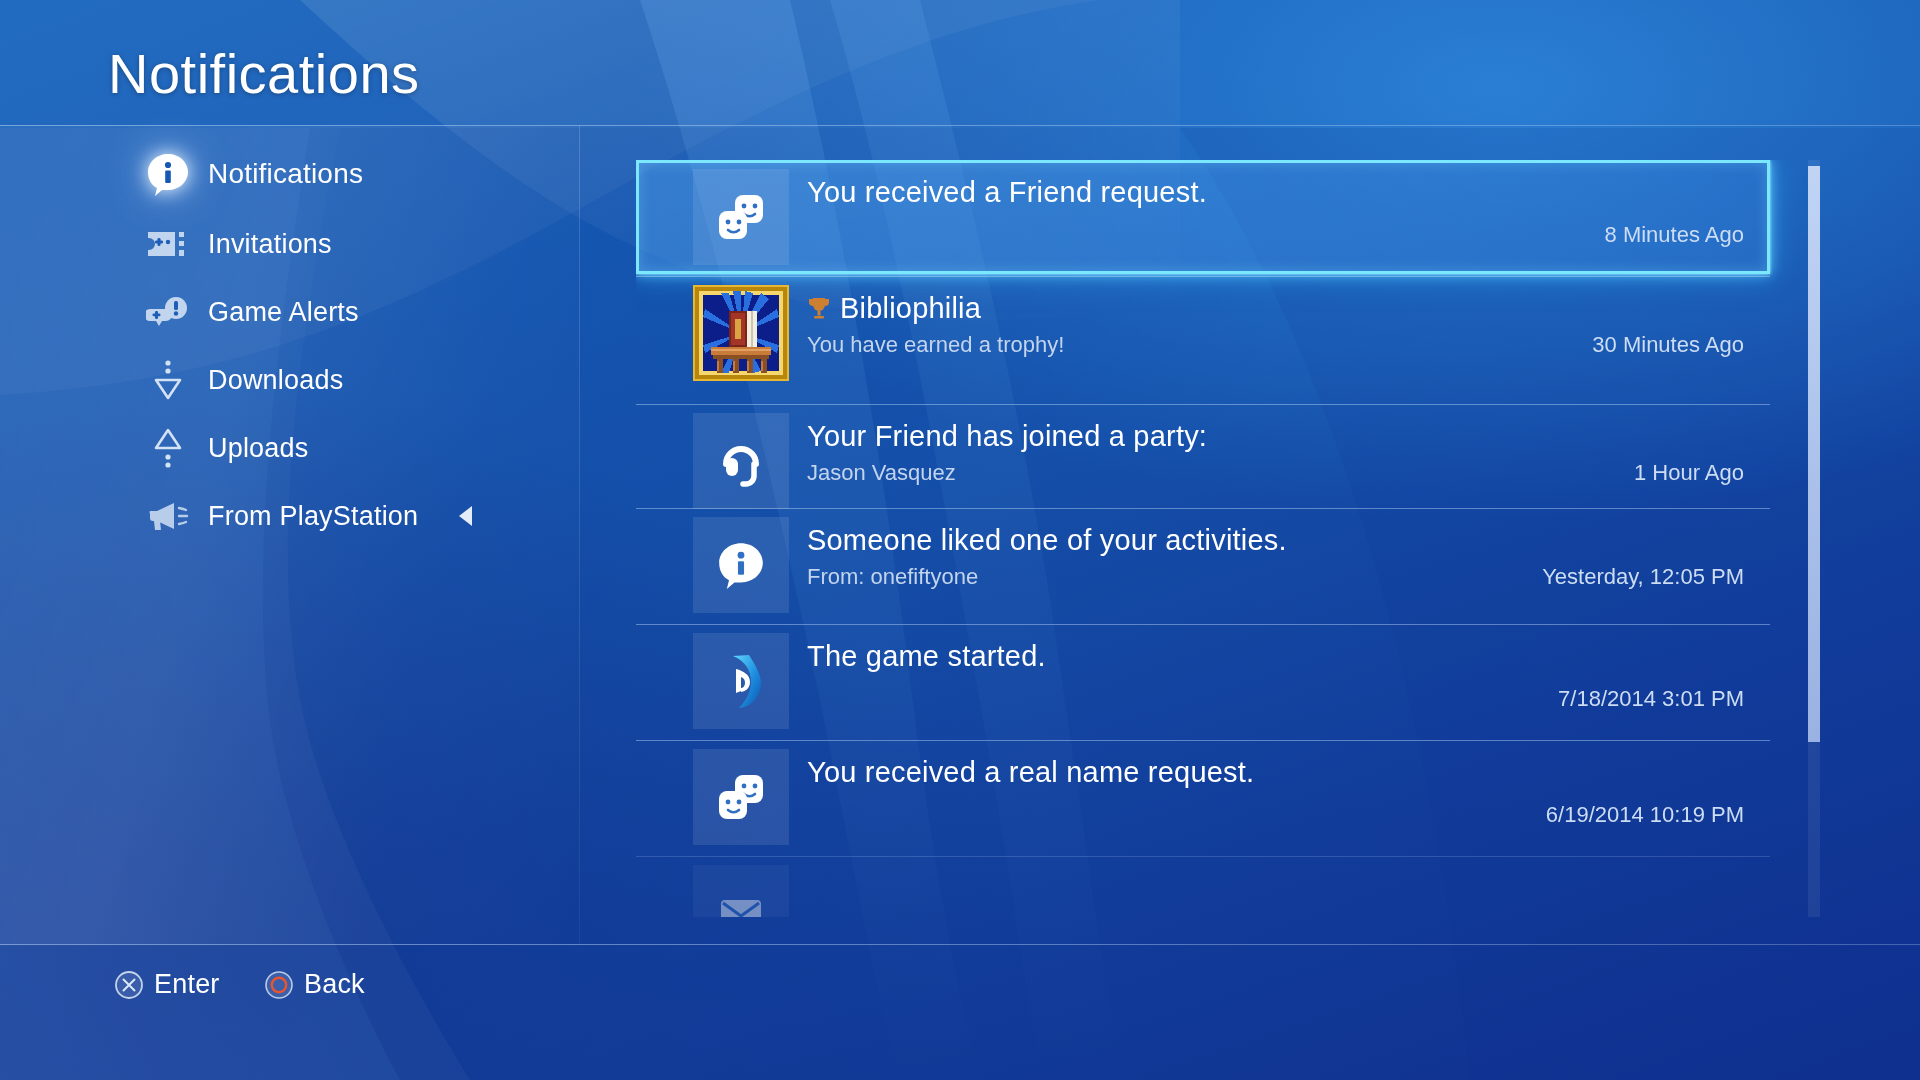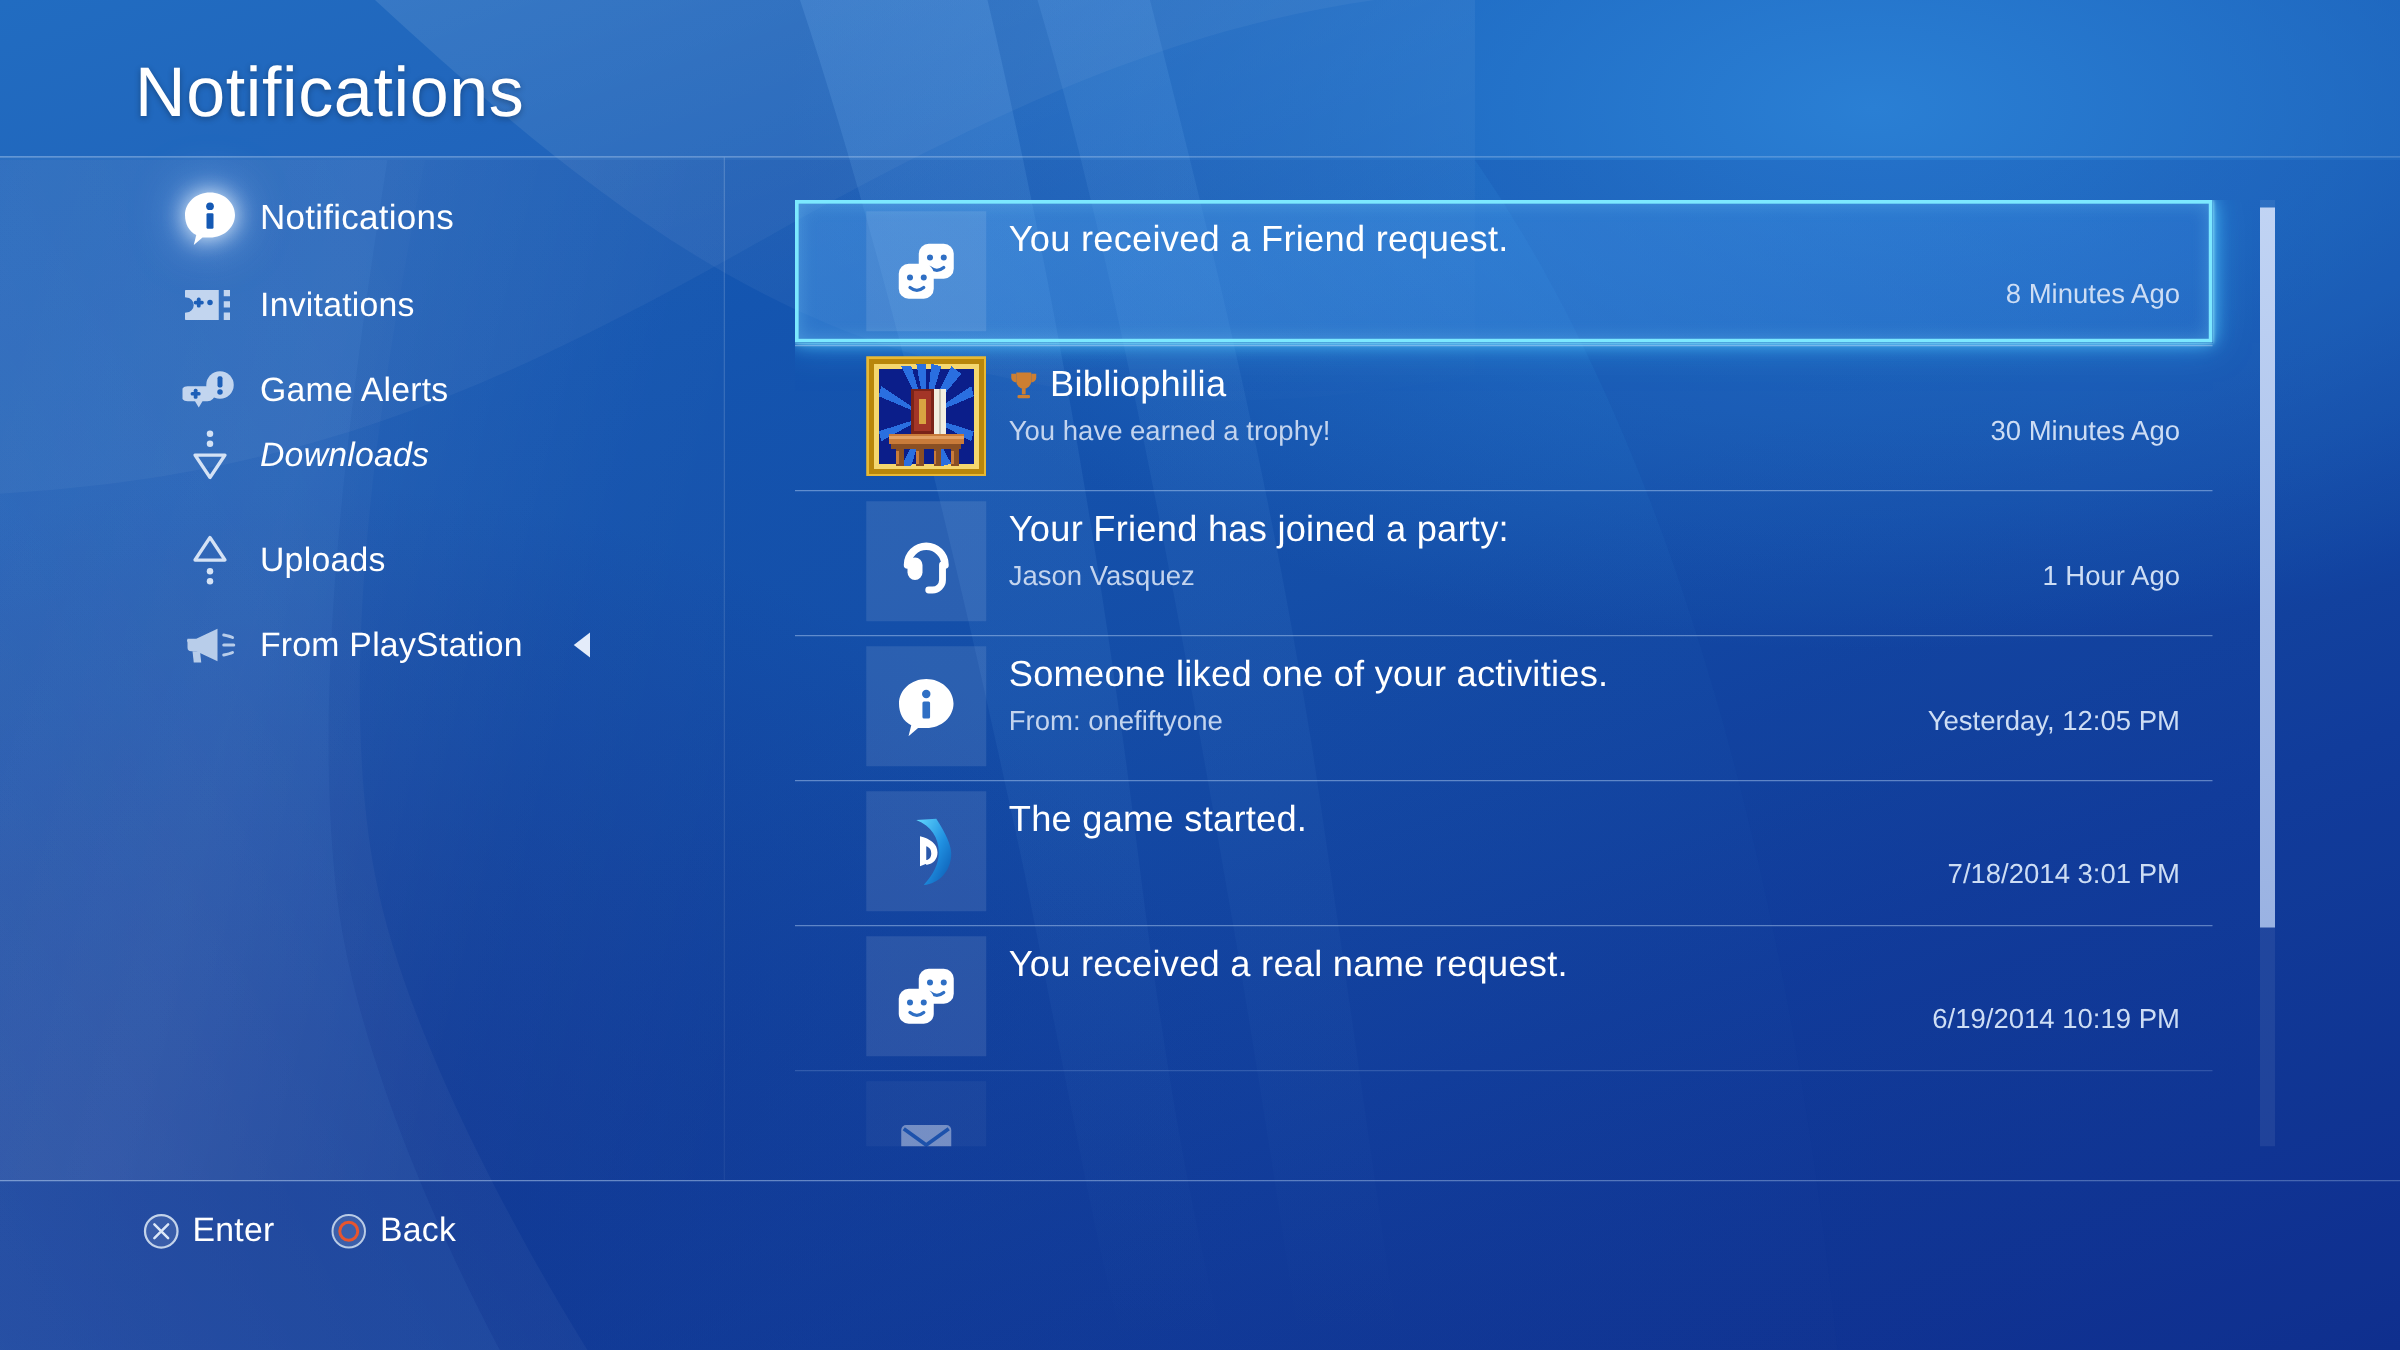--- a/index.html
+++ b/index.html
@@ -225,21 +225,21 @@
         <rect x="6.5" y="18.5" width="8" height="2.8" rx="1.2" fill="#1d5fb8"></rect>
         <rect x="9" y="16" width="3" height="8" rx="1.2" fill="#1d5fb8"></rect>
         <circle cx="30" cy="13" r="11" fill="#c2d5ef"></circle>
         <rect x="28" y="6" width="4" height="9" rx="1.6" fill="#1d5fb8"></rect>
         <circle cx="30" cy="18.5" r="2.2" fill="#1d5fb8"></circle>
       </svg>
     </span>
     <span class="nav-label">Game Alerts</span>
   </div>
 
-  <div class="nav-item" style="top:204px;font-style:italic;">
+  <div class="nav-item" style="top:220px;">
     <span class="nav-ico">
       <svg width="30" height="42" viewBox="0 0 30 42">
         <circle cx="15" cy="4" r="2.6" fill="#d4e2f5"></circle>
         <circle cx="15" cy="12" r="2.6" fill="#d4e2f5"></circle>
         <path d="M3 21 L27 21 L15 39 Z" fill="none" stroke="#d4e2f5" stroke-width="2.6" stroke-linejoin="round"></path>
       </svg>
     </span>
     <span class="nav-label">Downloads</span>
   </div>
 
@@ -345,21 +345,21 @@
             <rect x="10.5" y="14.5" width="3" height="5" fill="#cd7f32"></rect>
             <rect x="7" y="20" width="10" height="2.6" rx="1" fill="#cd7f32"></rect>
           </svg>
           <span>Bibliophilia</span>
         </span>
         <span class="row-sub">You have earned a trophy!</span>
         <span class="row-time">30 Minutes Ago</span>
       </span>
     </div>
 
-    <div class="row" style="position:absolute; left:0; top:232px;justify-content:center;">
+    <div class="row" style="position:absolute; left:0; top:244px;justify-content:center;">
       <span class="row-sep"></span>
       <span class="thumb">
         <svg width="50" height="54" viewBox="0 0 50 54">
           <path d="M10 30 A15 15 0 0 1 40 30" stroke="#ffffff" stroke-width="6" fill="none" stroke-linecap="round"></path>
           <path d="M10 30 v6 a6 6 0 0 0 12 0 v-6 a6 6 0 0 0 -12 0 Z" fill="#ffffff"></path>
           <path d="M38 30 v12 a8 8 0 0 1 -8 8 h-3" stroke="#ffffff" stroke-width="5.5" fill="none" stroke-linecap="round"></path>
         </svg>
       </span>
       <span class="row-body">
         <span class="row-title">Your Friend has joined a party:</span>

